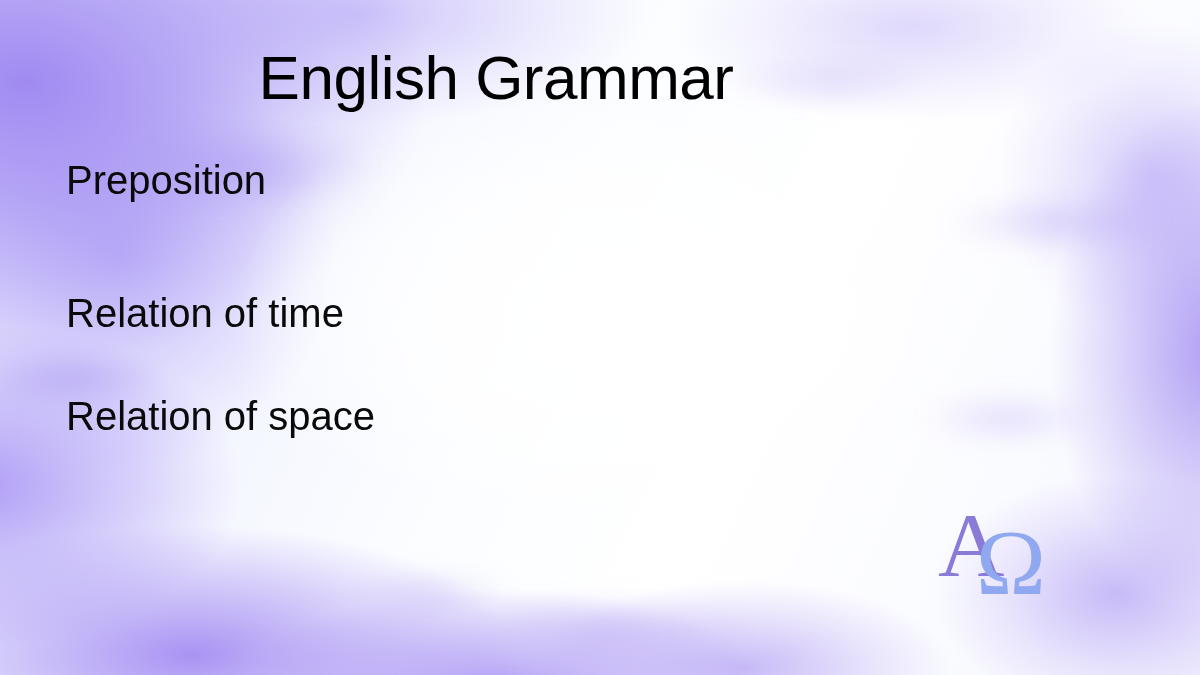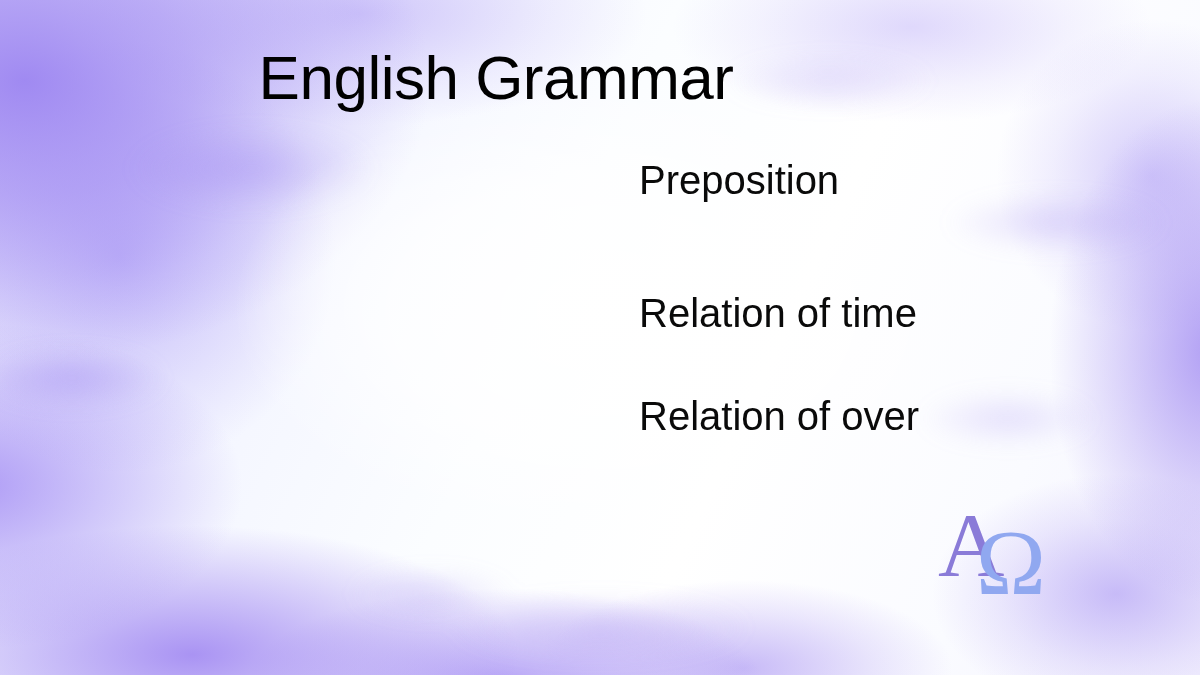--- a/index.html
+++ b/index.html
@@ -74,21 +74,20 @@
     position: absolute;
     left: 66px;
     width: 1060px;
     display: flex;
     align-items: baseline;
     font-size: 40px;
     line-height: 1.1;
     font-weight: 400;
     color: #0a0a0a;
     white-space: nowrap;
-    justify-content: flex-end;
   }
   #row-preposition  { top: 158px; }
   #row-time         { top: 291px; }
   #row-space        { top: 394px; }
 
   .col-term    { width: 487px; flex: 0 0 487px; }
   .col-example { flex: 0 0 auto; }
 
   
   #logo-alpha-omega {
@@ -115,21 +114,21 @@
 
     <div class="body-row" id="row-preposition">
       <span class="col-term">Preposition</span>
     </div>
 
     <div class="body-row" id="row-time">
       <span class="col-term">Relation of time</span>
     </div>
 
     <div class="body-row" id="row-space">
-      <span class="col-term">Relation of over</span>
+      <span class="col-term">Relation of space</span>
     </div>
 
     <div id="logo-alpha-omega">
       <svg viewBox="0 0 124 106" xmlns="http://www.w3.org/2000/svg" aria-hidden="true">
         <text id="logo-alpha-glyph" x="2" y="82" font-family="'Liberation Serif', serif" font-size="92" fill="#8A7BD8">Α</text>
         <text id="logo-omega-glyph" x="40" y="100" font-family="'Liberation Serif', serif" font-size="94" fill="#90A8F0">Ω</text>
       </svg>
     </div>
 
   </div>

